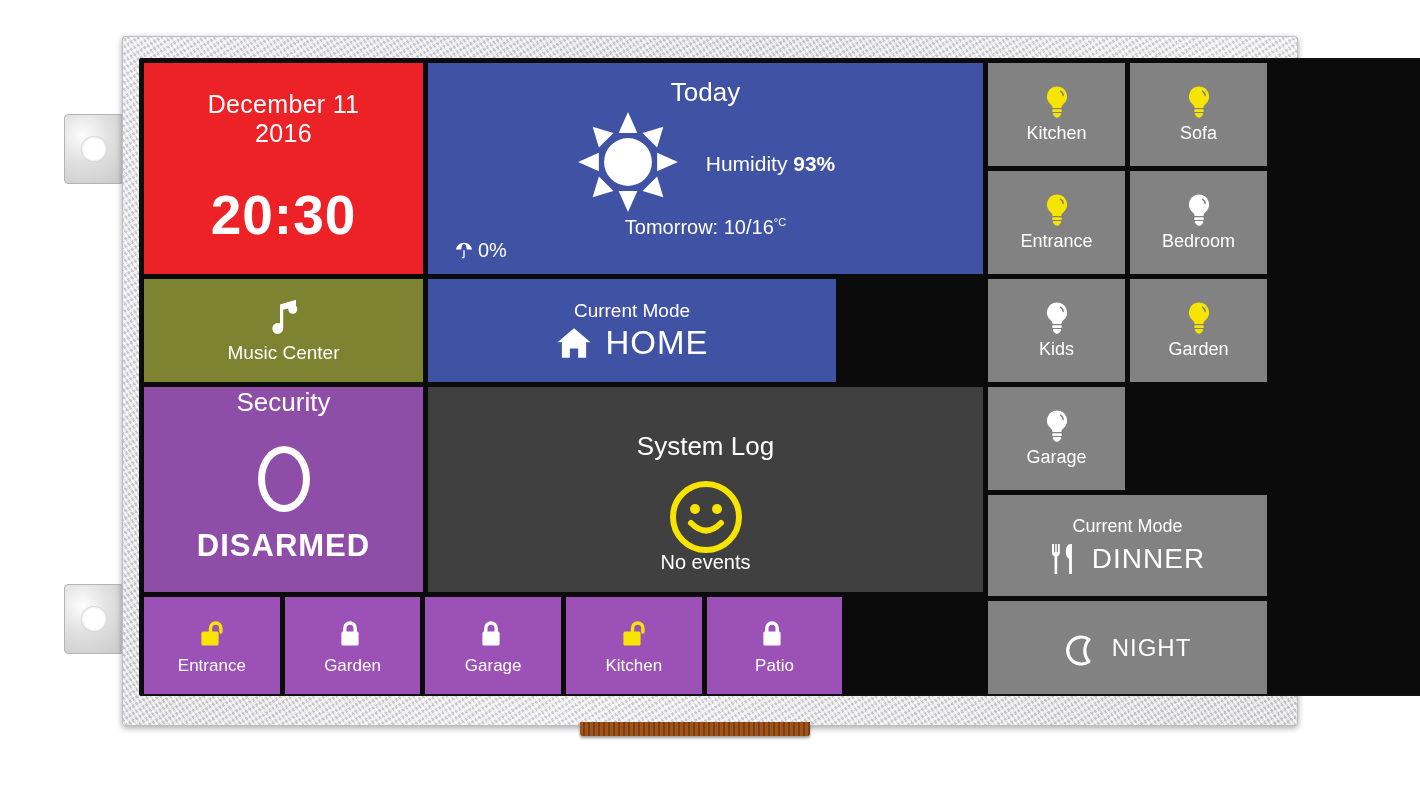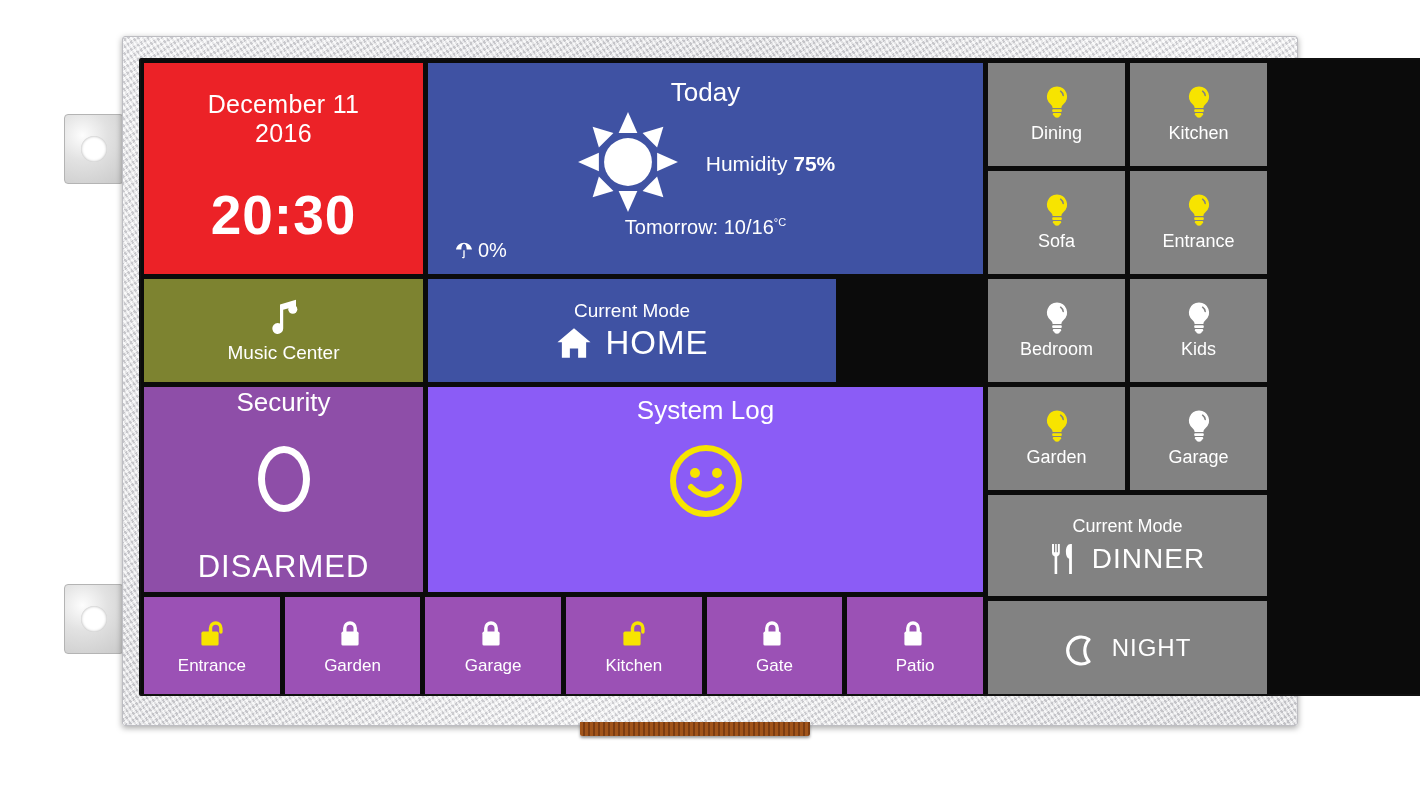--- a/index.html
+++ b/index.html
@@ -123,23 +123,23 @@
   #settings { background: #159c9c; justify-content: flex-end; padding-bottom: 8px; }
   .set-label { font-size: 19px; margin-top: 6px; }
 
   
   #security { background: #8e4ea8; justify-content: flex-start; }
   .sec-title { font-size: 26px; }
   .sec-ring {
     width: 52px; height: 66px; border: 7px solid #fff; border-radius: 50%;
     margin: 28px auto 0;
   }
-  .sec-state { font-size: 31px; font-weight: 400; position: absolute; bottom: 7px; left: 0; width: 100%; letter-spacing: 1px; }
-
-  #syslog { background: #8b5cf6; justify-content: flex-start; padding-top: 8px; }
+  .sec-state { font-size: 31px; font-weight: 700; position: absolute; bottom: 28px; left: 0; width: 100%; letter-spacing: 1px; }
+
+  #syslog { background: #404040; justify-content: center; padding-top: 8px; }
   .log-title { font-size: 26px; }
   .log-face { margin-top: 16px; }
   .log-state { font-size: 20px; position: absolute; bottom: 18px; left: 0; width: 100%; }
 
   
   #lockrow {
     grid-column: 1 / span 2; grid-row: 4;
     display: grid; grid-template-columns: repeat(6, 1fr); gap: 5px;
   }
   .lock-tile { background: #9b51b5; justify-content: center; gap: 6px; }
@@ -200,21 +200,21 @@
               <path d="M16 16 L36 22 L22 36 Z"></path>
               <path d="M84 84 L64 78 L78 64 Z"></path>
               <path d="M84 16 L78 36 L64 22 Z"></path>
               <path d="M16 84 L22 64 L36 78 Z"></path>
             </g>
           </svg>
         </span>
         <div class="w-right">
           <div class="w-hum">
             <span>Humidity</span>
-            <b>75%</b>
+            <b>93%</b>
           </div>
         </div>
       </div>
       <div class="w-bot">
         <div>
           <span>Tomorrow:</span>
           <span>10/16</span><sup>°C</sup>
         </div>
         <div class="w-rain">
           <span>
@@ -261,20 +261,21 @@
     <div class="tile" id="syslog">
       <div class="log-title">System Log</div>
       <span class="log-face">
         <svg width="78" height="78" viewBox="0 0 78 78">
           <circle cx="39" cy="39" r="33" fill="none" stroke="#f7e400" stroke-width="6"></circle>
           <circle cx="28" cy="31" r="5" fill="#f7e400"></circle>
           <circle cx="50" cy="31" r="5" fill="#f7e400"></circle>
           <path d="M24 45 Q39 60 54 45" fill="none" stroke="#f7e400" stroke-width="6" stroke-linecap="round"></path>
         </svg>
       </span>
+      <div class="log-state">No events</div>
     </div>
 
     <div id="lockrow">
         <div class="tile lock-tile">
           <span>
             <svg width="28" height="30" viewBox="0 0 28 30">
               <path d="M12.5 12 V8.2 a5.2 5.2 0 0 1 10.4 0 V12" fill="none" stroke="#f7e400" stroke-width="3.4" stroke-linecap="round"></path>
               <rect x="3.4" y="11.6" width="17.2" height="14" rx="1.6" fill="#f7e400"></rect>
             </svg>
           </span>
@@ -307,129 +308,108 @@
           </span>
           <span class="lock-label">Kitchen</span>
         </div>
         <div class="tile lock-tile">
           <span>
             <svg width="28" height="30" viewBox="0 0 28 30">
               <path d="M6.8 12 V8.2 a5.2 5.2 0 0 1 10.4 0 V12" fill="none" stroke="#ffffff" stroke-width="3.4" stroke-linecap="round"></path>
               <rect x="3.4" y="11.6" width="17.2" height="14" rx="1.6" fill="#ffffff"></rect>
             </svg>
           </span>
-          <span class="lock-label">Gate</span>
-        </div>
-        <div class="tile lock-tile">
-          <span>
-            <svg width="28" height="30" viewBox="0 0 28 30">
-              <path d="M6.8 12 V8.2 a5.2 5.2 0 0 1 10.4 0 V12" fill="none" stroke="#ffffff" stroke-width="3.4" stroke-linecap="round"></path>
-              <rect x="3.4" y="11.6" width="17.2" height="14" rx="1.6" fill="#ffffff"></rect>
-            </svg>
-          </span>
           <span class="lock-label">Patio</span>
         </div>
       </div>
 
     <div id="sidebar">
 
-      <div class="tile light-tile">
+        <div class="tile light-tile">
           <span>
             <svg width="28" height="34" viewBox="0 0 28 34">
               <path d="M14 1.5 A10 10 0 0 0 7.6 19.2 c1.4 1.2 1.9 2.3 2 3.8 h8.8 c.1-1.5 .6-2.6 2-3.8 A10 10 0 0 0 14 1.5 Z" fill="#f7e400"></path>
               <rect x="9.2" y="24.3" width="9.6" height="2.6" rx="1" fill="#f7e400"></rect>
               <rect x="9.8" y="28" width="8.4" height="2.6" rx="1" fill="#f7e400"></rect>
               <path d="M11 29.8 h6 a3 3 0 0 1 -6 0 z" fill="#f7e400"></path>
               <path d="M17.6 6.2 a6.4 6.4 0 0 1 2.6 4.3" fill="none" stroke="#828282" stroke-width="1.5" stroke-linecap="round"></path>
             </svg>
           </span>
-          <span class="light-label">Dining</span>
+          <span class="light-label">Kitchen</span>
         </div>
         <div class="tile light-tile">
           <span>
             <svg width="28" height="34" viewBox="0 0 28 34">
               <path d="M14 1.5 A10 10 0 0 0 7.6 19.2 c1.4 1.2 1.9 2.3 2 3.8 h8.8 c.1-1.5 .6-2.6 2-3.8 A10 10 0 0 0 14 1.5 Z" fill="#f7e400"></path>
               <rect x="9.2" y="24.3" width="9.6" height="2.6" rx="1" fill="#f7e400"></rect>
               <rect x="9.8" y="28" width="8.4" height="2.6" rx="1" fill="#f7e400"></rect>
               <path d="M11 29.8 h6 a3 3 0 0 1 -6 0 z" fill="#f7e400"></path>
               <path d="M17.6 6.2 a6.4 6.4 0 0 1 2.6 4.3" fill="none" stroke="#828282" stroke-width="1.5" stroke-linecap="round"></path>
             </svg>
           </span>
-          <span class="light-label">Kitchen</span>
+          <span class="light-label">Sofa</span>
         </div>
         <div class="tile light-tile">
           <span>
             <svg width="28" height="34" viewBox="0 0 28 34">
               <path d="M14 1.5 A10 10 0 0 0 7.6 19.2 c1.4 1.2 1.9 2.3 2 3.8 h8.8 c.1-1.5 .6-2.6 2-3.8 A10 10 0 0 0 14 1.5 Z" fill="#f7e400"></path>
               <rect x="9.2" y="24.3" width="9.6" height="2.6" rx="1" fill="#f7e400"></rect>
               <rect x="9.8" y="28" width="8.4" height="2.6" rx="1" fill="#f7e400"></rect>
               <path d="M11 29.8 h6 a3 3 0 0 1 -6 0 z" fill="#f7e400"></path>
               <path d="M17.6 6.2 a6.4 6.4 0 0 1 2.6 4.3" fill="none" stroke="#828282" stroke-width="1.5" stroke-linecap="round"></path>
             </svg>
           </span>
-          <span class="light-label">Sofa</span>
+          <span class="light-label">Entrance</span>
+        </div>
+        <div class="tile light-tile">
+          <span>
+            <svg width="28" height="34" viewBox="0 0 28 34">
+              <path d="M14 1.5 A10 10 0 0 0 7.6 19.2 c1.4 1.2 1.9 2.3 2 3.8 h8.8 c.1-1.5 .6-2.6 2-3.8 A10 10 0 0 0 14 1.5 Z" fill="#ffffff"></path>
+              <rect x="9.2" y="24.3" width="9.6" height="2.6" rx="1" fill="#ffffff"></rect>
+              <rect x="9.8" y="28" width="8.4" height="2.6" rx="1" fill="#ffffff"></rect>
+              <path d="M11 29.8 h6 a3 3 0 0 1 -6 0 z" fill="#ffffff"></path>
+              <path d="M17.6 6.2 a6.4 6.4 0 0 1 2.6 4.3" fill="none" stroke="#828282" stroke-width="1.5" stroke-linecap="round"></path>
+            </svg>
+          </span>
+          <span class="light-label">Bedroom</span>
+        </div>
+        <div class="tile light-tile">
+          <span>
+            <svg width="28" height="34" viewBox="0 0 28 34">
+              <path d="M14 1.5 A10 10 0 0 0 7.6 19.2 c1.4 1.2 1.9 2.3 2 3.8 h8.8 c.1-1.5 .6-2.6 2-3.8 A10 10 0 0 0 14 1.5 Z" fill="#ffffff"></path>
+              <rect x="9.2" y="24.3" width="9.6" height="2.6" rx="1" fill="#ffffff"></rect>
+              <rect x="9.8" y="28" width="8.4" height="2.6" rx="1" fill="#ffffff"></rect>
+              <path d="M11 29.8 h6 a3 3 0 0 1 -6 0 z" fill="#ffffff"></path>
+              <path d="M17.6 6.2 a6.4 6.4 0 0 1 2.6 4.3" fill="none" stroke="#828282" stroke-width="1.5" stroke-linecap="round"></path>
+            </svg>
+          </span>
+          <span class="light-label">Kids</span>
         </div>
         <div class="tile light-tile">
           <span>
             <svg width="28" height="34" viewBox="0 0 28 34">
               <path d="M14 1.5 A10 10 0 0 0 7.6 19.2 c1.4 1.2 1.9 2.3 2 3.8 h8.8 c.1-1.5 .6-2.6 2-3.8 A10 10 0 0 0 14 1.5 Z" fill="#f7e400"></path>
               <rect x="9.2" y="24.3" width="9.6" height="2.6" rx="1" fill="#f7e400"></rect>
               <rect x="9.8" y="28" width="8.4" height="2.6" rx="1" fill="#f7e400"></rect>
               <path d="M11 29.8 h6 a3 3 0 0 1 -6 0 z" fill="#f7e400"></path>
               <path d="M17.6 6.2 a6.4 6.4 0 0 1 2.6 4.3" fill="none" stroke="#828282" stroke-width="1.5" stroke-linecap="round"></path>
             </svg>
           </span>
-          <span class="light-label">Entrance</span>
+          <span class="light-label">Garden</span>
         </div>
         <div class="tile light-tile">
           <span>
             <svg width="28" height="34" viewBox="0 0 28 34">
               <path d="M14 1.5 A10 10 0 0 0 7.6 19.2 c1.4 1.2 1.9 2.3 2 3.8 h8.8 c.1-1.5 .6-2.6 2-3.8 A10 10 0 0 0 14 1.5 Z" fill="#ffffff"></path>
               <rect x="9.2" y="24.3" width="9.6" height="2.6" rx="1" fill="#ffffff"></rect>
               <rect x="9.8" y="28" width="8.4" height="2.6" rx="1" fill="#ffffff"></rect>
               <path d="M11 29.8 h6 a3 3 0 0 1 -6 0 z" fill="#ffffff"></path>
               <path d="M17.6 6.2 a6.4 6.4 0 0 1 2.6 4.3" fill="none" stroke="#828282" stroke-width="1.5" stroke-linecap="round"></path>
             </svg>
           </span>
-          <span class="light-label">Bedroom</span>
-        </div>
-        <div class="tile light-tile">
-          <span>
-            <svg width="28" height="34" viewBox="0 0 28 34">
-              <path d="M14 1.5 A10 10 0 0 0 7.6 19.2 c1.4 1.2 1.9 2.3 2 3.8 h8.8 c.1-1.5 .6-2.6 2-3.8 A10 10 0 0 0 14 1.5 Z" fill="#ffffff"></path>
-              <rect x="9.2" y="24.3" width="9.6" height="2.6" rx="1" fill="#ffffff"></rect>
-              <rect x="9.8" y="28" width="8.4" height="2.6" rx="1" fill="#ffffff"></rect>
-              <path d="M11 29.8 h6 a3 3 0 0 1 -6 0 z" fill="#ffffff"></path>
-              <path d="M17.6 6.2 a6.4 6.4 0 0 1 2.6 4.3" fill="none" stroke="#828282" stroke-width="1.5" stroke-linecap="round"></path>
-            </svg>
-          </span>
-          <span class="light-label">Kids</span>
-        </div>
-        <div class="tile light-tile">
-          <span>
-            <svg width="28" height="34" viewBox="0 0 28 34">
-              <path d="M14 1.5 A10 10 0 0 0 7.6 19.2 c1.4 1.2 1.9 2.3 2 3.8 h8.8 c.1-1.5 .6-2.6 2-3.8 A10 10 0 0 0 14 1.5 Z" fill="#f7e400"></path>
-              <rect x="9.2" y="24.3" width="9.6" height="2.6" rx="1" fill="#f7e400"></rect>
-              <rect x="9.8" y="28" width="8.4" height="2.6" rx="1" fill="#f7e400"></rect>
-              <path d="M11 29.8 h6 a3 3 0 0 1 -6 0 z" fill="#f7e400"></path>
-              <path d="M17.6 6.2 a6.4 6.4 0 0 1 2.6 4.3" fill="none" stroke="#828282" stroke-width="1.5" stroke-linecap="round"></path>
-            </svg>
-          </span>
-          <span class="light-label">Garden</span>
-        </div>
-        <div class="tile light-tile">
-          <span>
-            <svg width="28" height="34" viewBox="0 0 28 34">
-              <path d="M14 1.5 A10 10 0 0 0 7.6 19.2 c1.4 1.2 1.9 2.3 2 3.8 h8.8 c.1-1.5 .6-2.6 2-3.8 A10 10 0 0 0 14 1.5 Z" fill="#ffffff"></path>
-              <rect x="9.2" y="24.3" width="9.6" height="2.6" rx="1" fill="#ffffff"></rect>
-              <rect x="9.8" y="28" width="8.4" height="2.6" rx="1" fill="#ffffff"></rect>
-              <path d="M11 29.8 h6 a3 3 0 0 1 -6 0 z" fill="#ffffff"></path>
-              <path d="M17.6 6.2 a6.4 6.4 0 0 1 2.6 4.3" fill="none" stroke="#828282" stroke-width="1.5" stroke-linecap="round"></path>
-            </svg>
-          </span>
           <span class="light-label">Garage</span>
         </div>
         <div class="tile" id="sb-mode">
         <div class="sbm-title">Current Mode</div>
         <div class="sbm-value">
           <span>
             <svg width="30" height="32" viewBox="0 0 30 32" fill="#ffffff">
               <path d="M2 1 v9 a3.6 3.6 0 0 0 2.6 3.5 V31 h2.6 V13.5 A3.6 3.6 0 0 0 9.8 10 V1 H7.9 v8.2 H6.7 V1 H5.2 v8.2 H4 V1z"></path>
               <path d="M20.5 1 c-2.8 0-4.6 3.2-4.6 8 0 3.6 1.3 6 3.2 6.8 V31 h2.8 V1z"></path>
             </svg>

